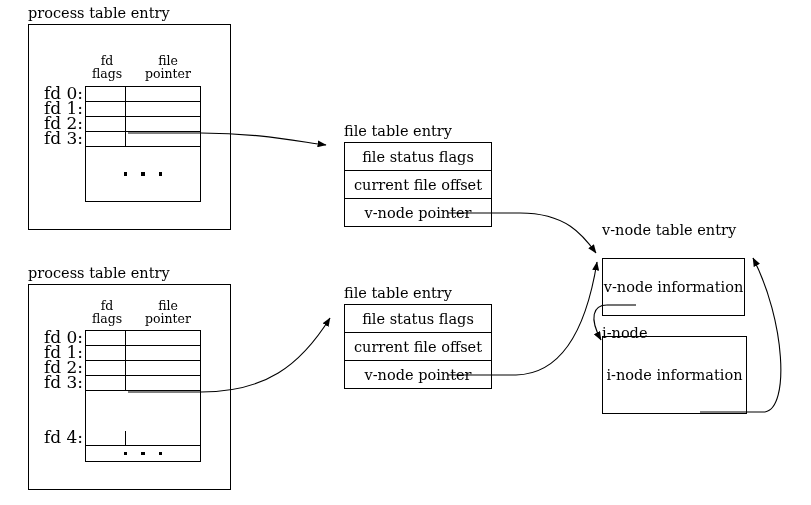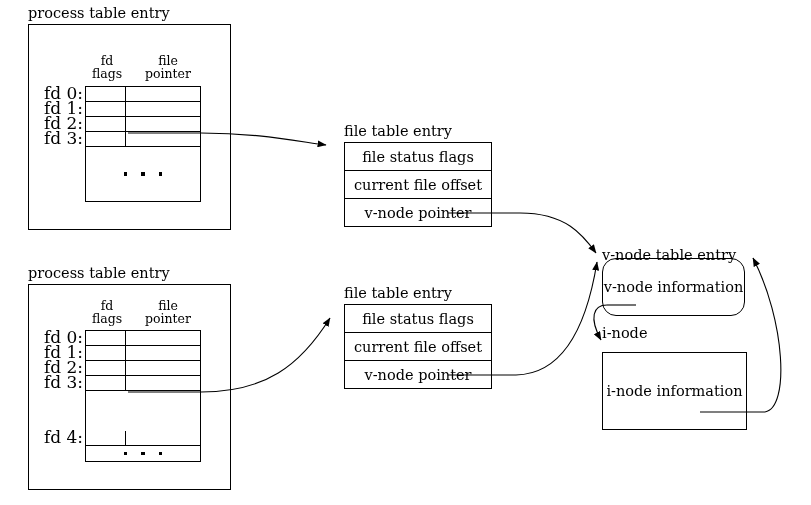--- a/index.html
+++ b/index.html
@@ -259,25 +259,25 @@
   </div>
 
   <div class="caption" style="left:344px; top:286px; width:148px;">file table entry</div>
 
   <div class="rowbox" style="left:344px; top:304px; width:148px; height:85px;">
     <div class="cell">file status flags</div>
     <div class="cell solid-top">current file offset</div>
     <div class="cell solid-top">v-node pointer</div>
   </div>
 
-  <div class="caption" style="left:602px; top:248px; width:143px;">v-node table entry</div>
-
-  <div class="rowbox" style="left:602px; top:258px; width:143px; height:58px;border-radius:14px;">
+  <div class="caption" style="left:602px; top:223px; width:143px;">v-node table entry</div>
+
+  <div class="rowbox" style="left:602px; top:258px; width:143px; height:58px;">
     <div class="cell">v-node information</div>
   </div>
 
   <div class="caption" style="left:602px; top:326px; width:145px;">i-node</div>
 
-  <div class="rowbox" style="left:602px; top:352px; width:145px; height:78px;">
+  <div class="rowbox" style="left:602px; top:336px; width:145px; height:78px;">
     <div class="cell">i-node information</div>
   </div>
 
 </div>
 
 </body></html>

